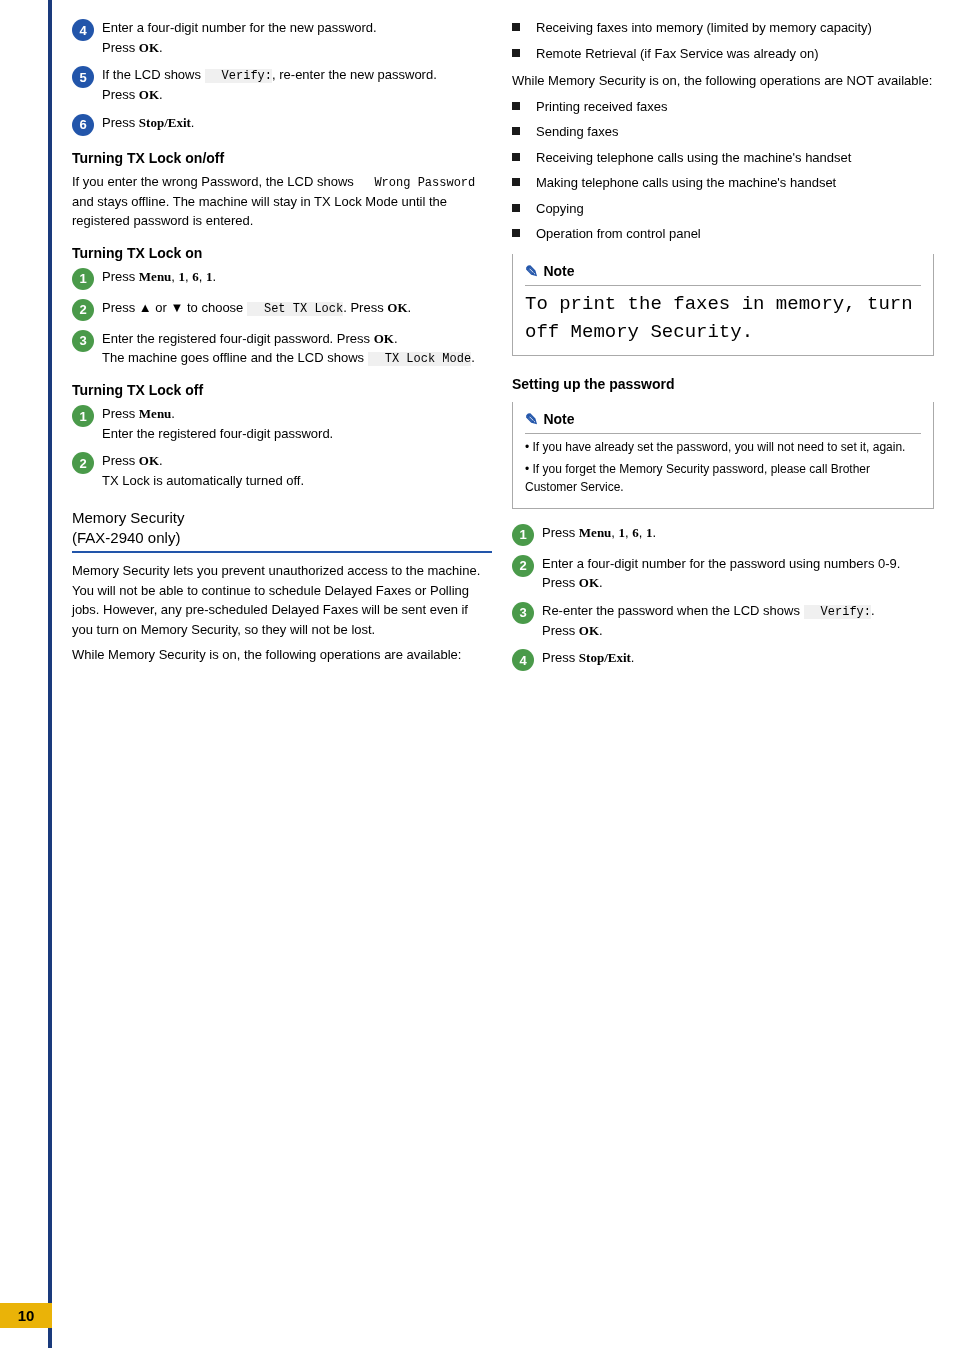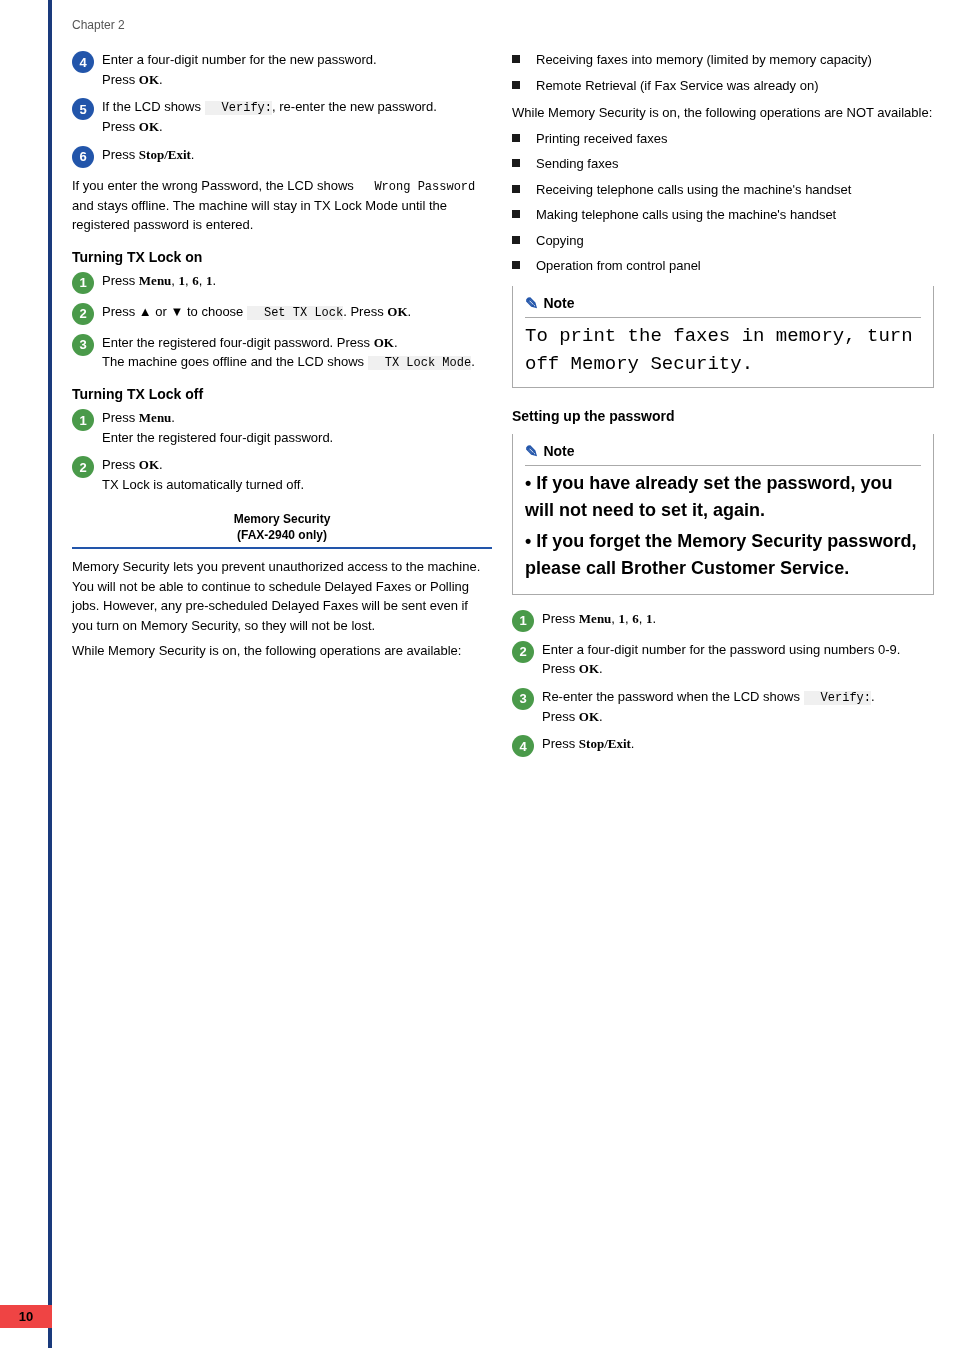--- a/index.html
+++ b/index.html
@@ -23,23 +23,23 @@
       flex-shrink: 0;
       position: relative;
     }
     .page-number {
       position: absolute;
       bottom: 20px;
       left: 0;
       width: 52px;
       text-align: center;
       font-weight: bold;
-      font-size: 13px;
+      font-size: 15px;
       color: #000;
-      background: #ef4444;
+      background: #eab308;
       padding: 4px 0;
     }
     .content {
       flex: 1;
       padding: 18px 20px 20px 20px;
       display: flex;
       flex-direction: column;
     }
     .chapter-label {
       font-size: 12px;
@@ -94,25 +94,24 @@
       line-height: 1.5;
       flex: 1;
     }
     .step-text b { font-weight: bold; font-family: Liberation Serif, serif; }
     .step-text code {
       font-family: 'Courier New', Courier, monospace;
       font-size: 12px;
       background: #f0f0f0;
     }
     .big-section-title {
-      font-size: 12px;
-      font-weight: bold;
+      font-size: 15px;
+      font-weight: normal;
       margin: 16px 0 4px 0;
       line-height: 1.3;
-      text-align: center;
     }
     .section-divider {
       border: none;
       border-top: 2px solid #2255aa;
       margin-bottom: 8px;
     }
     .bullet-list {
       list-style: none;
       padding: 0;
       margin: 0 0 8px 0;
@@ -152,45 +151,43 @@
     .note-icon {
       font-size: 16px;
       color: #2255aa;
     }
     .note-text {
       font-size: 19px;
       line-height: 1.5;
       font-family: Liberation Mono, monospace;
     }
     .note-text-bullet {
-      font-size: 18px;
+      font-size: 12px;
       line-height: 1.5;
       margin-bottom: 4px;
-      font-weight: bold;
     }
     .sub-section-title {
       font-weight: bold;
       font-size: 14px;
       margin: 20px 0 6px 0;
     }
     .inline-code {
       font-family: 'Courier New', Courier, monospace;
       font-size: 12px;
       padding-left: 17px;
     }
   </style>
 </head>
 <body>
 
 <div class="page">
   <div class="left-margin">
     <div class="page-number">10</div>
   </div>
   <div class="content">
-    <div class="chapter-label">Chapter 2</div>
     <div class="two-col">
 
       <div class="col-left">
 
         <div class="step-row">
           <div class="step-circle blue">4</div>
           <div class="step-text">
             Enter a four-digit number for the new password.<br>
             Press <b>OK</b>.
           </div>
@@ -204,20 +201,21 @@
           </div>
         </div>
 
         <div class="step-row">
           <div class="step-circle blue">6</div>
           <div class="step-text">
             Press <b>Stop/Exit</b>.
           </div>
         </div>
 
+        <div class="section-title">Turning TX Lock on/off</div>
         <div class="body-text">
           If you enter the wrong Password, the LCD shows <code class="inline-code">Wrong Password</code> and stays offline. The machine will stay in TX Lock Mode until the registered password is entered.
         </div>
 
         <div class="section-title">Turning TX Lock on</div>
 
         <div class="step-row">
           <div class="step-circle green">1</div>
           <div class="step-text">
             Press <b>Menu</b>, <b>1</b>, <b>6</b>, <b>1</b>.

